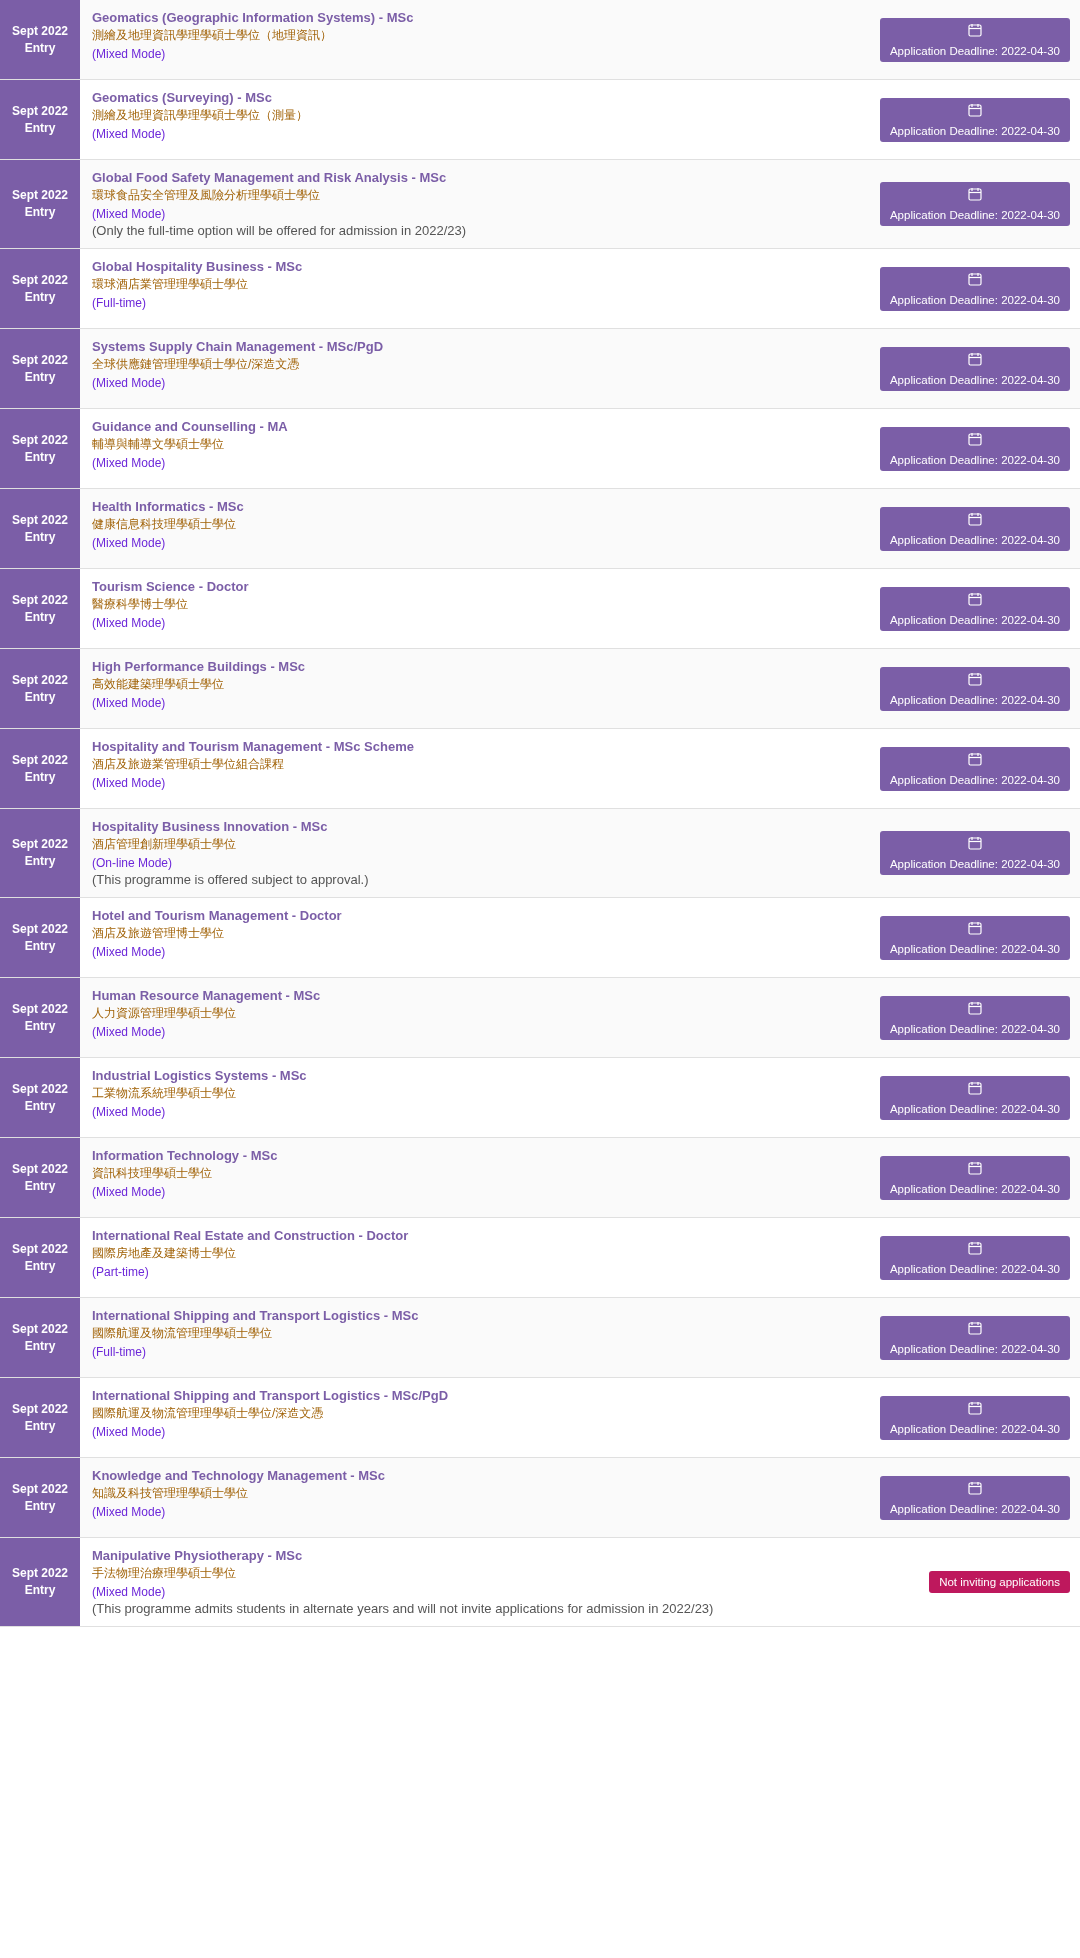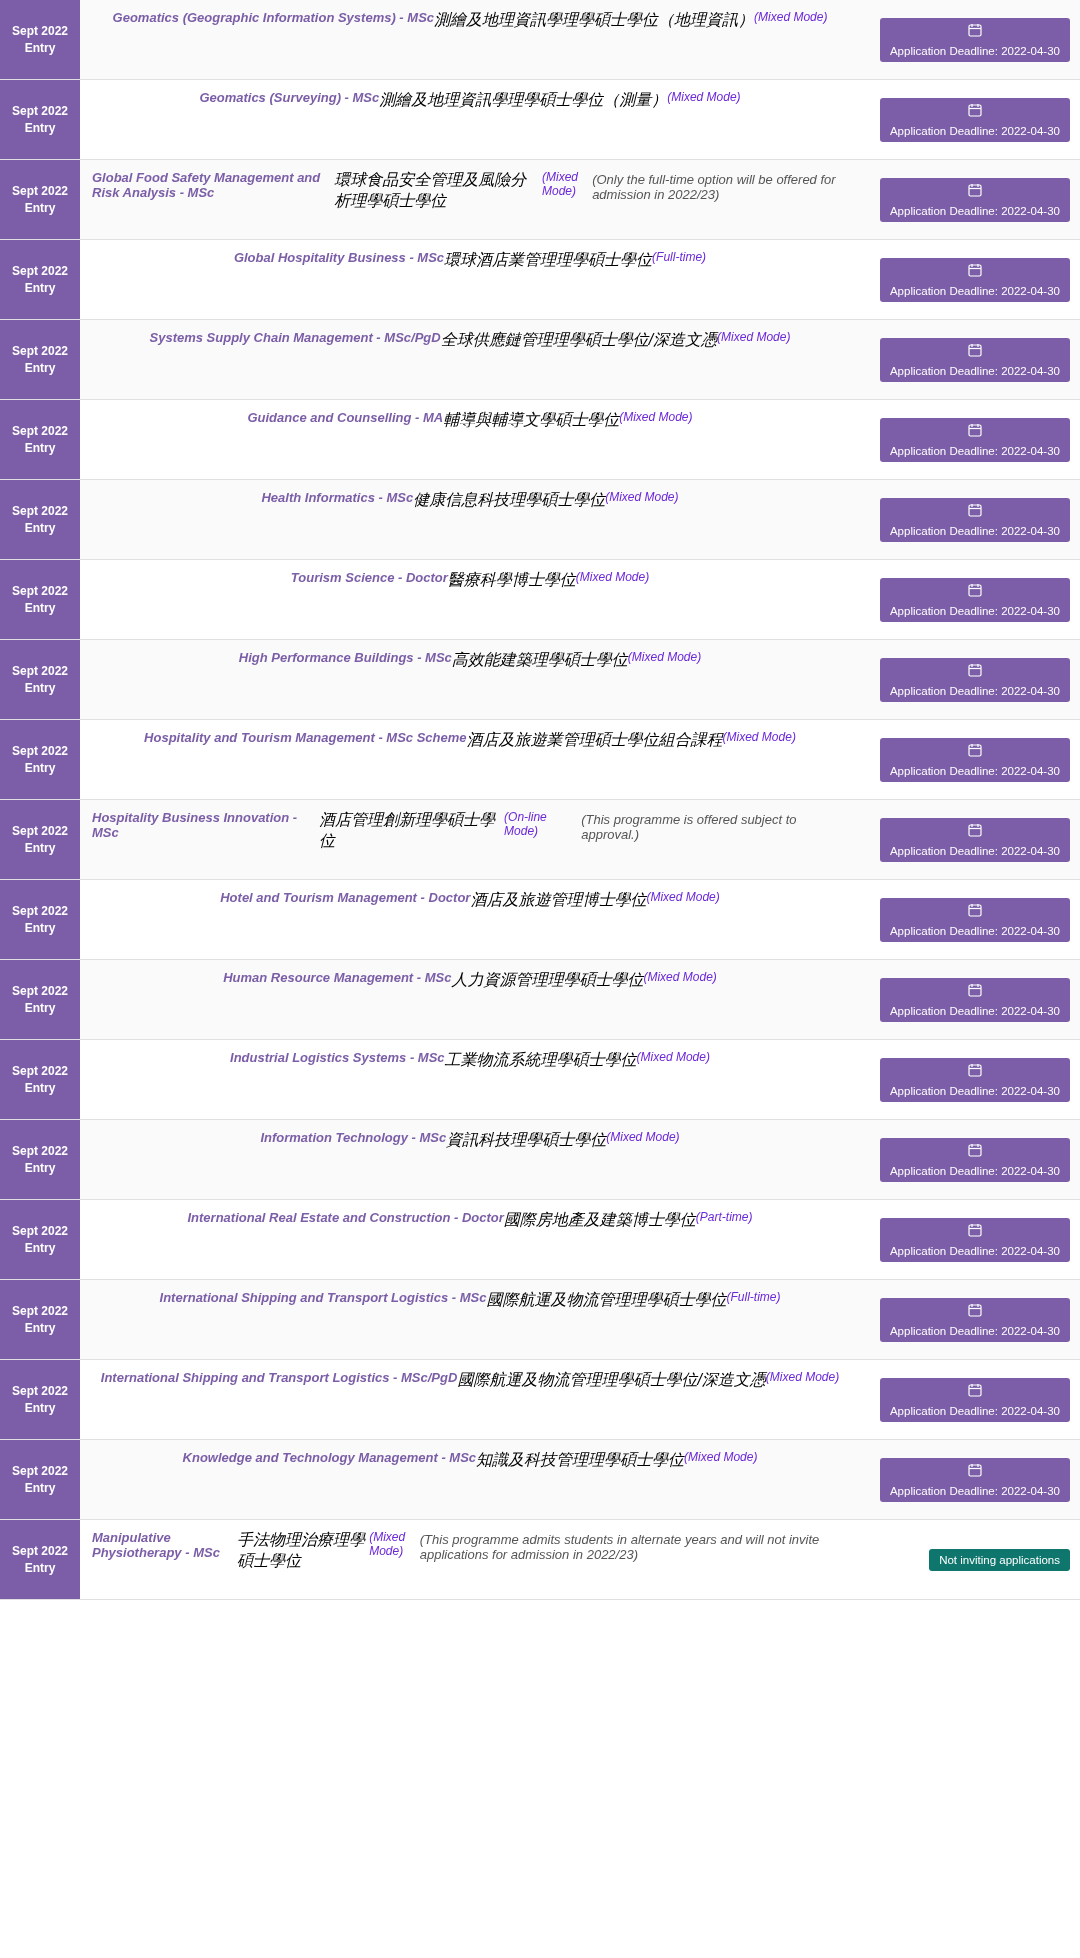--- a/index.html
+++ b/index.html
@@ -35,33 +35,31 @@
       text-align: center;
       font-size: 12px;
       font-weight: bold;
       line-height: 1.4;
       padding: 12px 4px;
     }
     .program-info {
       flex: 1;
       padding: 10px 12px;
       display: flex;
-      flex-direction: row;
-      justify-content: center;
-      font-style: italic;
+      flex-direction: column;
     }
     .program-title-en {
       font-size: 13px;
       font-weight: bold;
       color: #7b5ea7;
       margin-bottom: 2px;
     }
     .program-title-zh {
-      font-size: 16px;
-      color: #000000;
+      font-size: 12px;
+      color: #a16207;
       margin-bottom: 3px;
     }
     .program-mode {
       font-size: 12px;
       color: #6d28d9;
     }
     .program-note {
       font-size: 13px;
       color: #555;
       margin-top: 2px;
@@ -80,21 +78,21 @@
       font-size: 11.5px;
       padding: 5px 10px;
       border-radius: 3px;
       display: flex;
       align-items: center;
       gap: 6px;
       white-space: nowrap;
       flex-direction: column;
     }
     .deadline-badge.not-inviting {
-      background: #0f766e;
+      background: #be185d;
     }
   </style>
 </head>
 <body>
 
 <div class="program-list">
     <div class="program-row">
       <div class="entry-badge" style="white-space: pre-line;">Sept 2022
 Entry</div>
       <div class="program-info">

